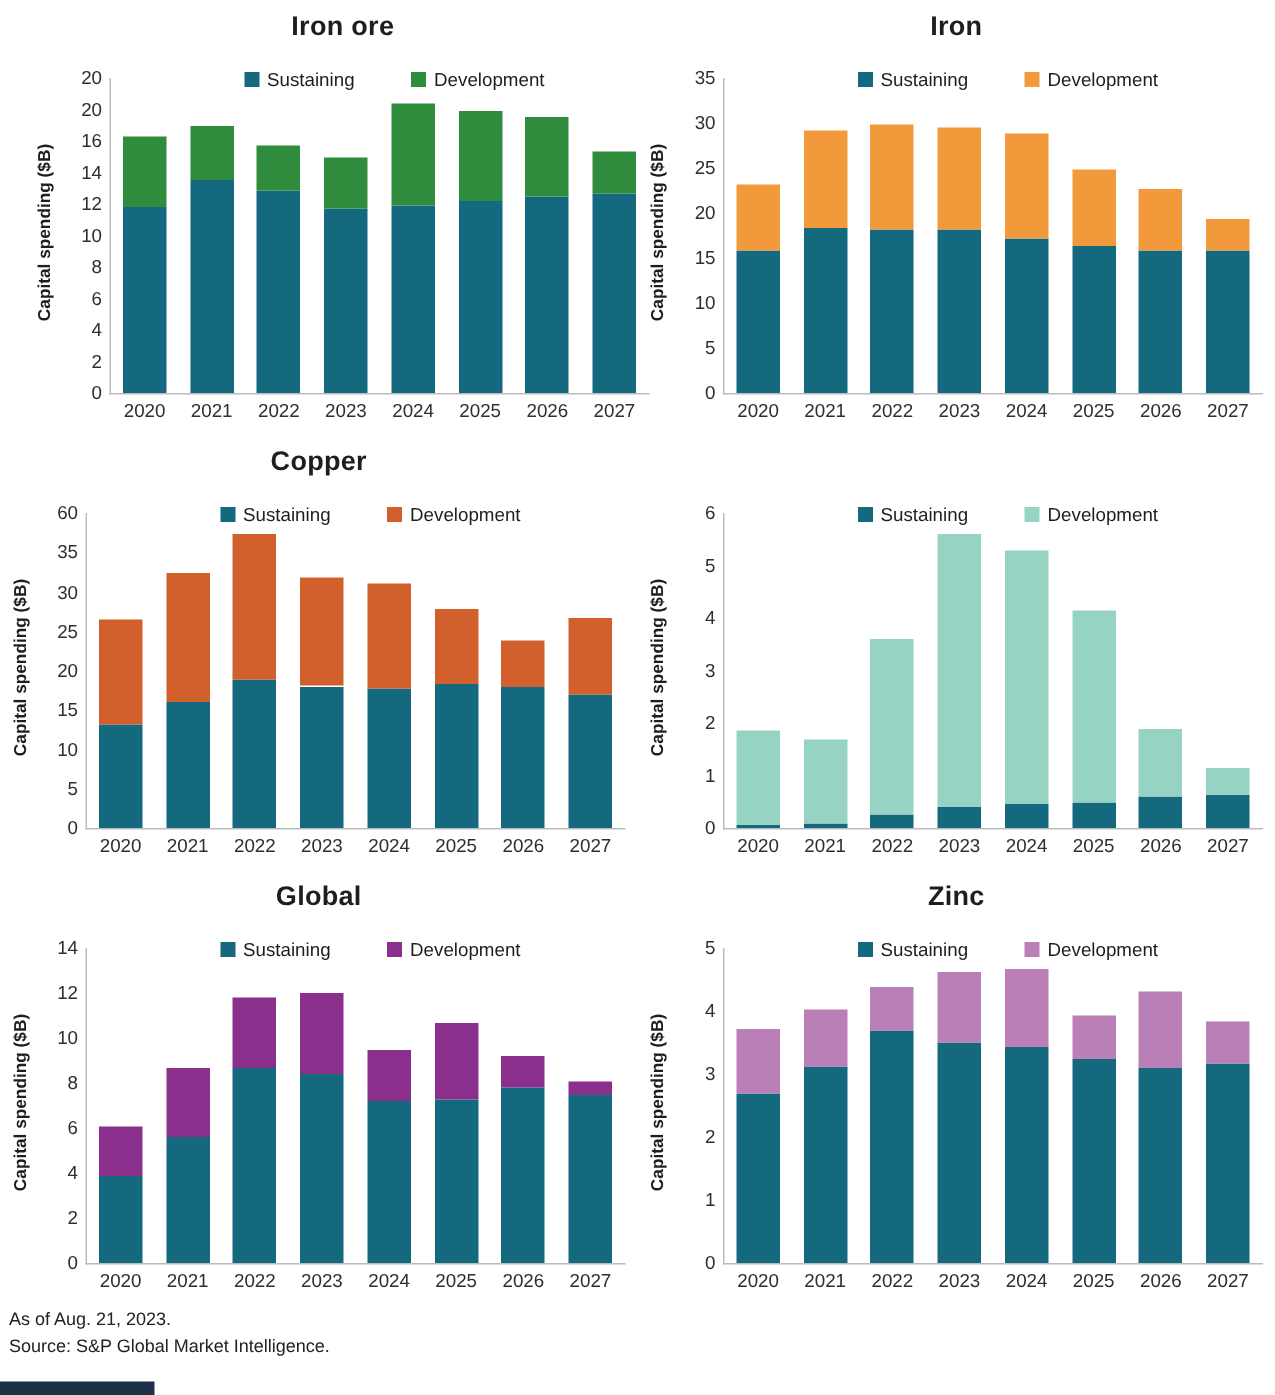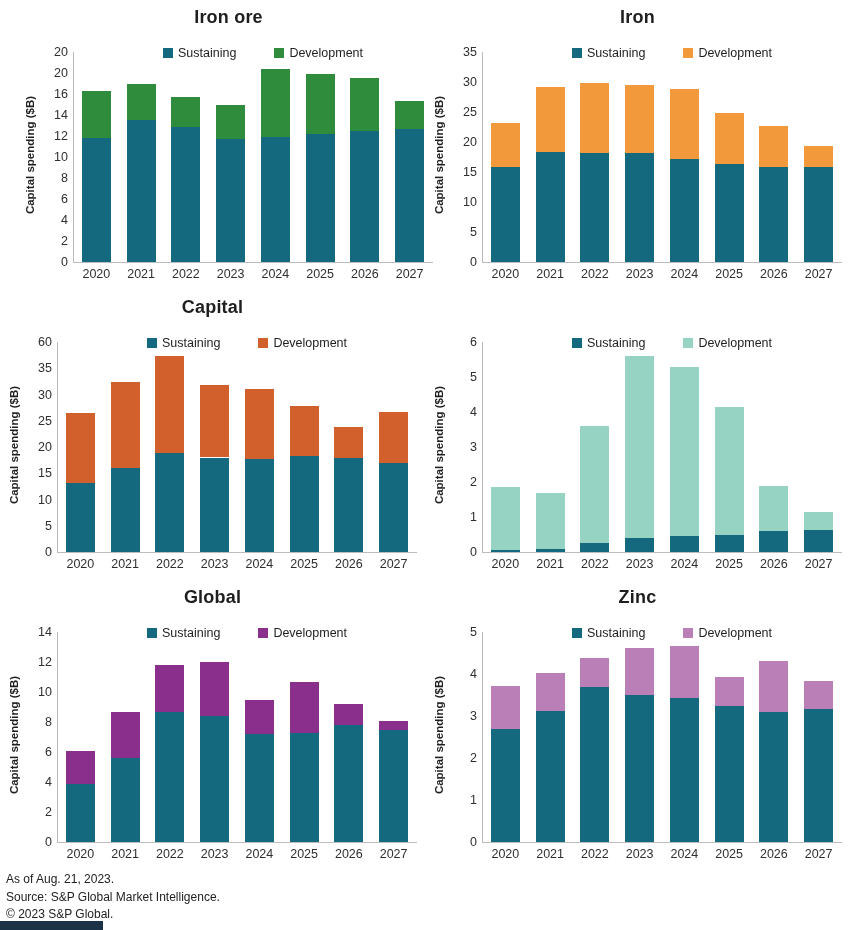--- a/index.html
+++ b/index.html
@@ -124,21 +124,21 @@
           <span>Sustaining</span>
         </div>
         <div class="legend-item">
           <span class="legend-swatch" style="background: rgb(242, 153, 59);"></span>
           <span>Development</span>
         </div>
       </div>
   </div>
 
   <div class="chart-cell" style="left:0;top:290px">
-    <div class="chart-title">Capital</div>
+    <div class="chart-title">Copper</div>
     <div class="ylabel">Capital spending ($B)</div>
     <div class="plot">
         <div class="axis-v"></div>
         <div class="axis-h"></div>
         <div class="ytick" style="top: 254px;">0</div>
         <div class="ytick" style="top: 227.75px;">5</div>
         <div class="ytick" style="top: 201.5px;">10</div>
         <div class="ytick" style="top: 175.25px;">15</div>
         <div class="ytick" style="top: 149px;">20</div>
         <div class="ytick" style="top: 122.75px;">25</div>
@@ -327,18 +327,17 @@
         <div class="legend-item">
           <span class="legend-swatch" style="background: rgb(185, 127, 182);"></span>
           <span>Development</span>
         </div>
       </div>
   </div>
 
   <div class="footer">
     <div>As of Aug. 21, 2023.</div>
     <div>Source: S&amp;P Global Market Intelligence.</div>
-    <div>© 2023 S&amp;P Global.</div>
   </div>
 
   <div class="brand-bar"></div>
 
 </div>
 
 </body></html>

